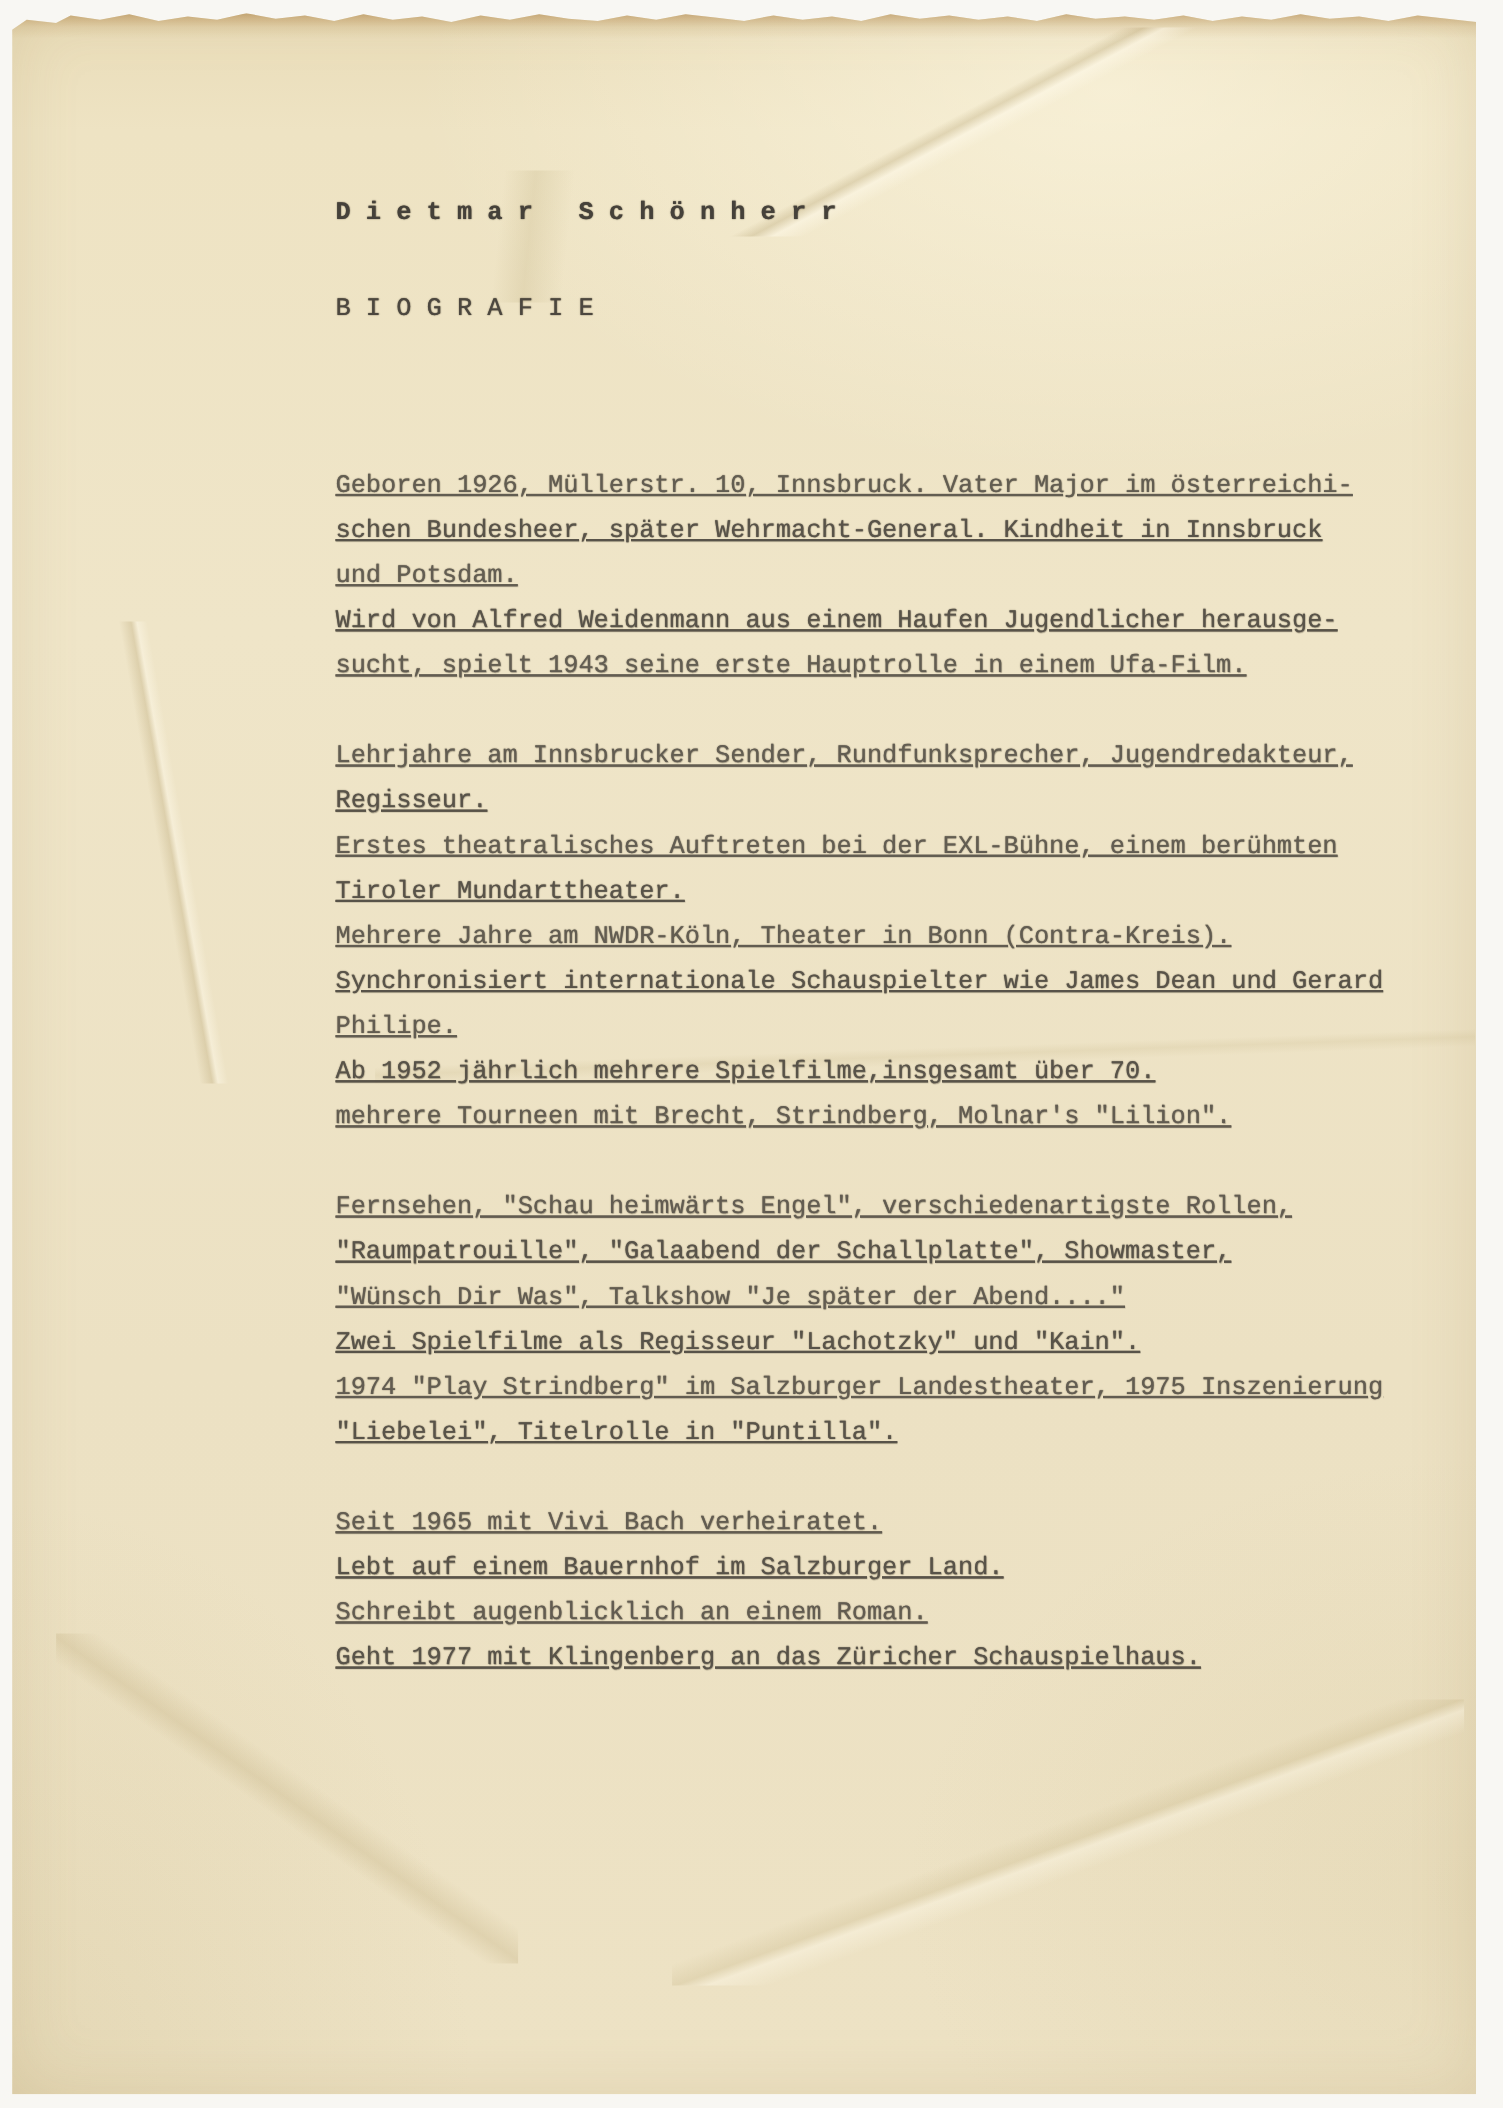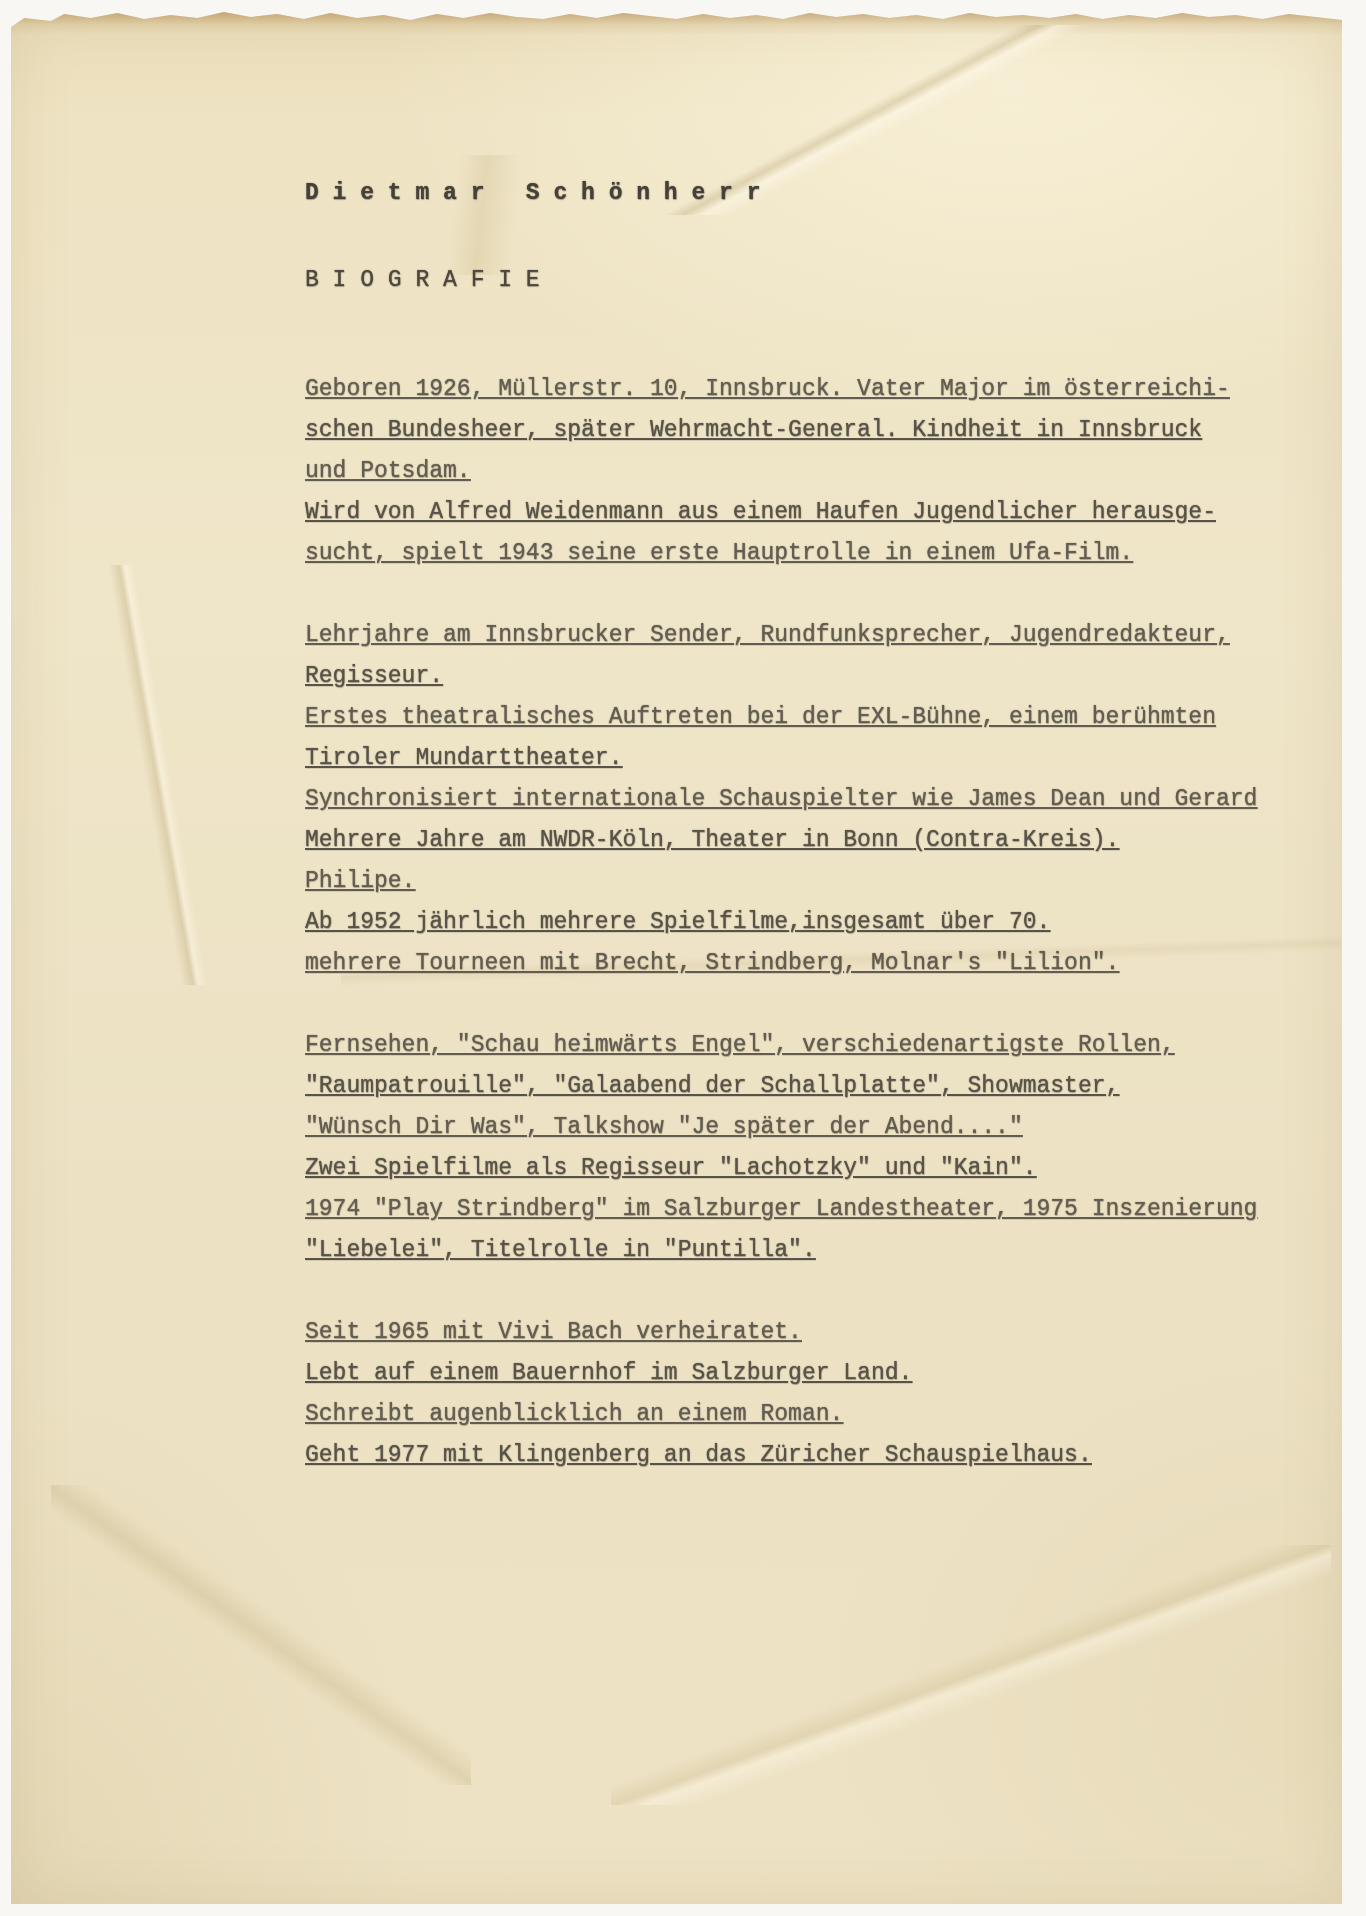--- a/index.html
+++ b/index.html
@@ -78,21 +78,21 @@
     color: #4c473f;
   }
   .tw {
     font-size: 23px;
     line-height: 41px;
     letter-spacing: 0px;
     white-space: pre;
     text-shadow: 0 0 1.2px rgba(70,62,48,0.85), 0.5px 0.5px 0.8px rgba(70,62,48,0.35);
   }
   .title    { margin-bottom: 46px; font-weight: bold; color: #45413a; }
-  .subtitle { margin-bottom: 68px; color: #4c473f; }
+  .subtitle { margin-bottom: 120px; color: #4c473f; }
   .para { margin-bottom: 41px; text-decoration: underline; }
   .para:last-child { margin-bottom: 0; }
   .line { opacity: 0.92; }
   .line:nth-child(odd) { opacity: 0.86; }
 </style>
 </head>
 <body>
 
 <div class="stage">
   <div class="paper">
@@ -113,22 +113,22 @@
             <div class="tw line">schen Bundesheer, später Wehrmacht-General. Kindheit in Innsbruck</div>
             <div class="tw line">und Potsdam.</div>
             <div class="tw line">Wird von Alfred Weidenmann aus einem Haufen Jugendlicher herausge-</div>
             <div class="tw line">sucht, spielt 1943 seine erste Hauptrolle in einem Ufa-Film.</div>
           </div>
           <div class="para">
             <div class="tw line">Lehrjahre am Innsbrucker Sender, Rundfunksprecher, Jugendredakteur,</div>
             <div class="tw line">Regisseur.</div>
             <div class="tw line">Erstes theatralisches Auftreten bei der EXL-Bühne, einem berühmten</div>
             <div class="tw line">Tiroler Mundarttheater.</div>
+            <div class="tw line">Mehrere Jahre am NWDR-Köln, Theater in Bonn (Contra-Kreis).</div>
             <div class="tw line">Synchronisiert internationale Schauspielter wie James Dean und Gerard</div>
-            <div class="tw line">Mehrere Jahre am NWDR-Köln, Theater in Bonn (Contra-Kreis).</div>
             <div class="tw line">Philipe.</div>
             <div class="tw line">Ab 1952 jährlich mehrere Spielfilme,insgesamt über 70.</div>
             <div class="tw line">mehrere Tourneen mit Brecht, Strindberg, Molnar's "Lilion".</div>
           </div>
           <div class="para">
             <div class="tw line">Fernsehen, "Schau heimwärts Engel", verschiedenartigste Rollen,</div>
             <div class="tw line">"Raumpatrouille", "Galaabend der Schallplatte", Showmaster,</div>
             <div class="tw line">"Wünsch Dir Was", Talkshow "Je später der Abend...."</div>
             <div class="tw line">Zwei Spielfilme als Regisseur "Lachotzky" und "Kain".</div>
             <div class="tw line">1974 "Play Strindberg" im Salzburger Landestheater, 1975 Inszenierung</div>

